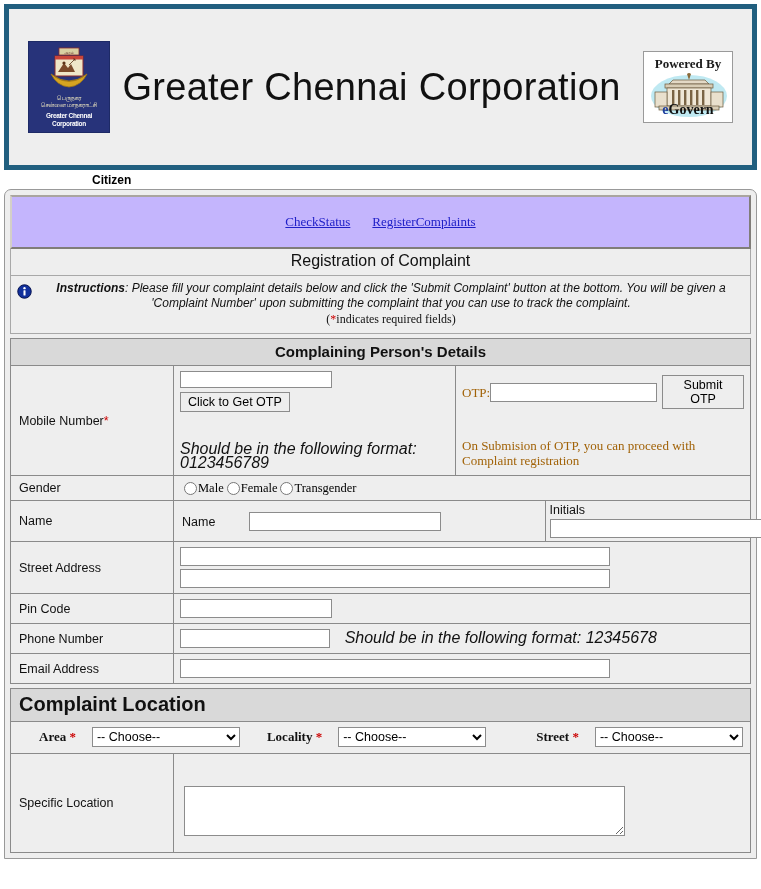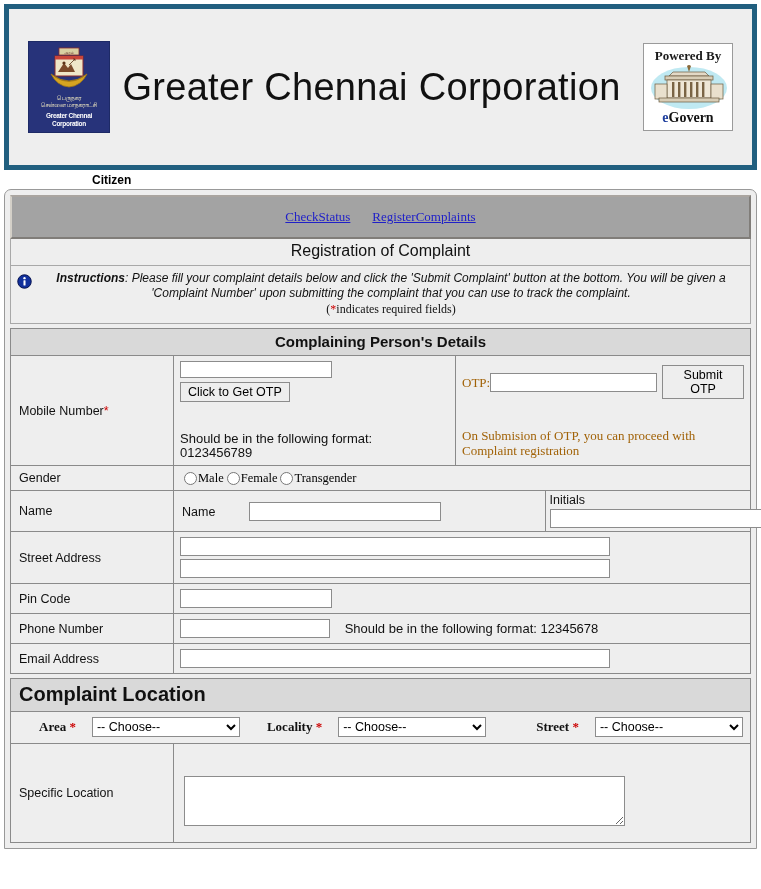--- a/index.html
+++ b/index.html
@@ -80,21 +80,21 @@
     font-size: 38px;
     font-family: "Liberation Sans", sans-serif;
     color: #111111;
     letter-spacing: 0.3px;
     padding-right: 20px;
     padding-left: 10px;
     white-space: nowrap;
   }
   .egov-logo {
     width: 90px;
-    height: 88px;
+    height: 72px;
     background: #ffffff;
     border: 1px solid #9a9a9a;
     box-sizing: border-box;
     position: relative;
     flex: 0 0 auto;
     margin-right: 9px;
     overflow: hidden;
   }
   .egov-top {
     position: absolute;
@@ -139,22 +139,22 @@
     margin: 0 4px;
     border: 1px solid #999999;
     border-radius: 7px 7px 0 0;
     background: #eeeeee;
     padding: 5px;
     box-sizing: border-box;
   }
   .nav-box {
     border: 2px outset #d4d0c8;
     border-top: 2px solid #aaa5a0;
-    background: #a3a3a3;
-    height: 44px;
+    background: #c4b5fd;
+    height: 54px;
     display: flex;
     align-items: center;
     justify-content: center;
     gap: 22px;
     box-sizing: border-box;
   }
   .nav-link {
     font-family: "Liberation Serif", serif;
     font-size: 13px;
     color: #2020c8;
@@ -279,23 +279,24 @@
     font-family: "Liberation Sans", sans-serif;
     font-size: 12.5px;
     border: 1px solid #8c8c8c;
     background: #ffffff;
     height: 20px;
     box-sizing: border-box;
     color: #000;
   }
   .hint {
     font-family: "Liberation Sans", sans-serif;
-    font-size: 13px;
+    font-size: 16px;
     color: #111;
     line-height: 14px;
+    font-style: italic;
   }
   .serif {
     font-family: "Liberation Serif", serif;
     font-size: 13px;
     color: #a16207;
     line-height: 15px;
   }
   .mini-lbl {
     font-family: "Liberation Sans", sans-serif;
     font-size: 12.5px;

